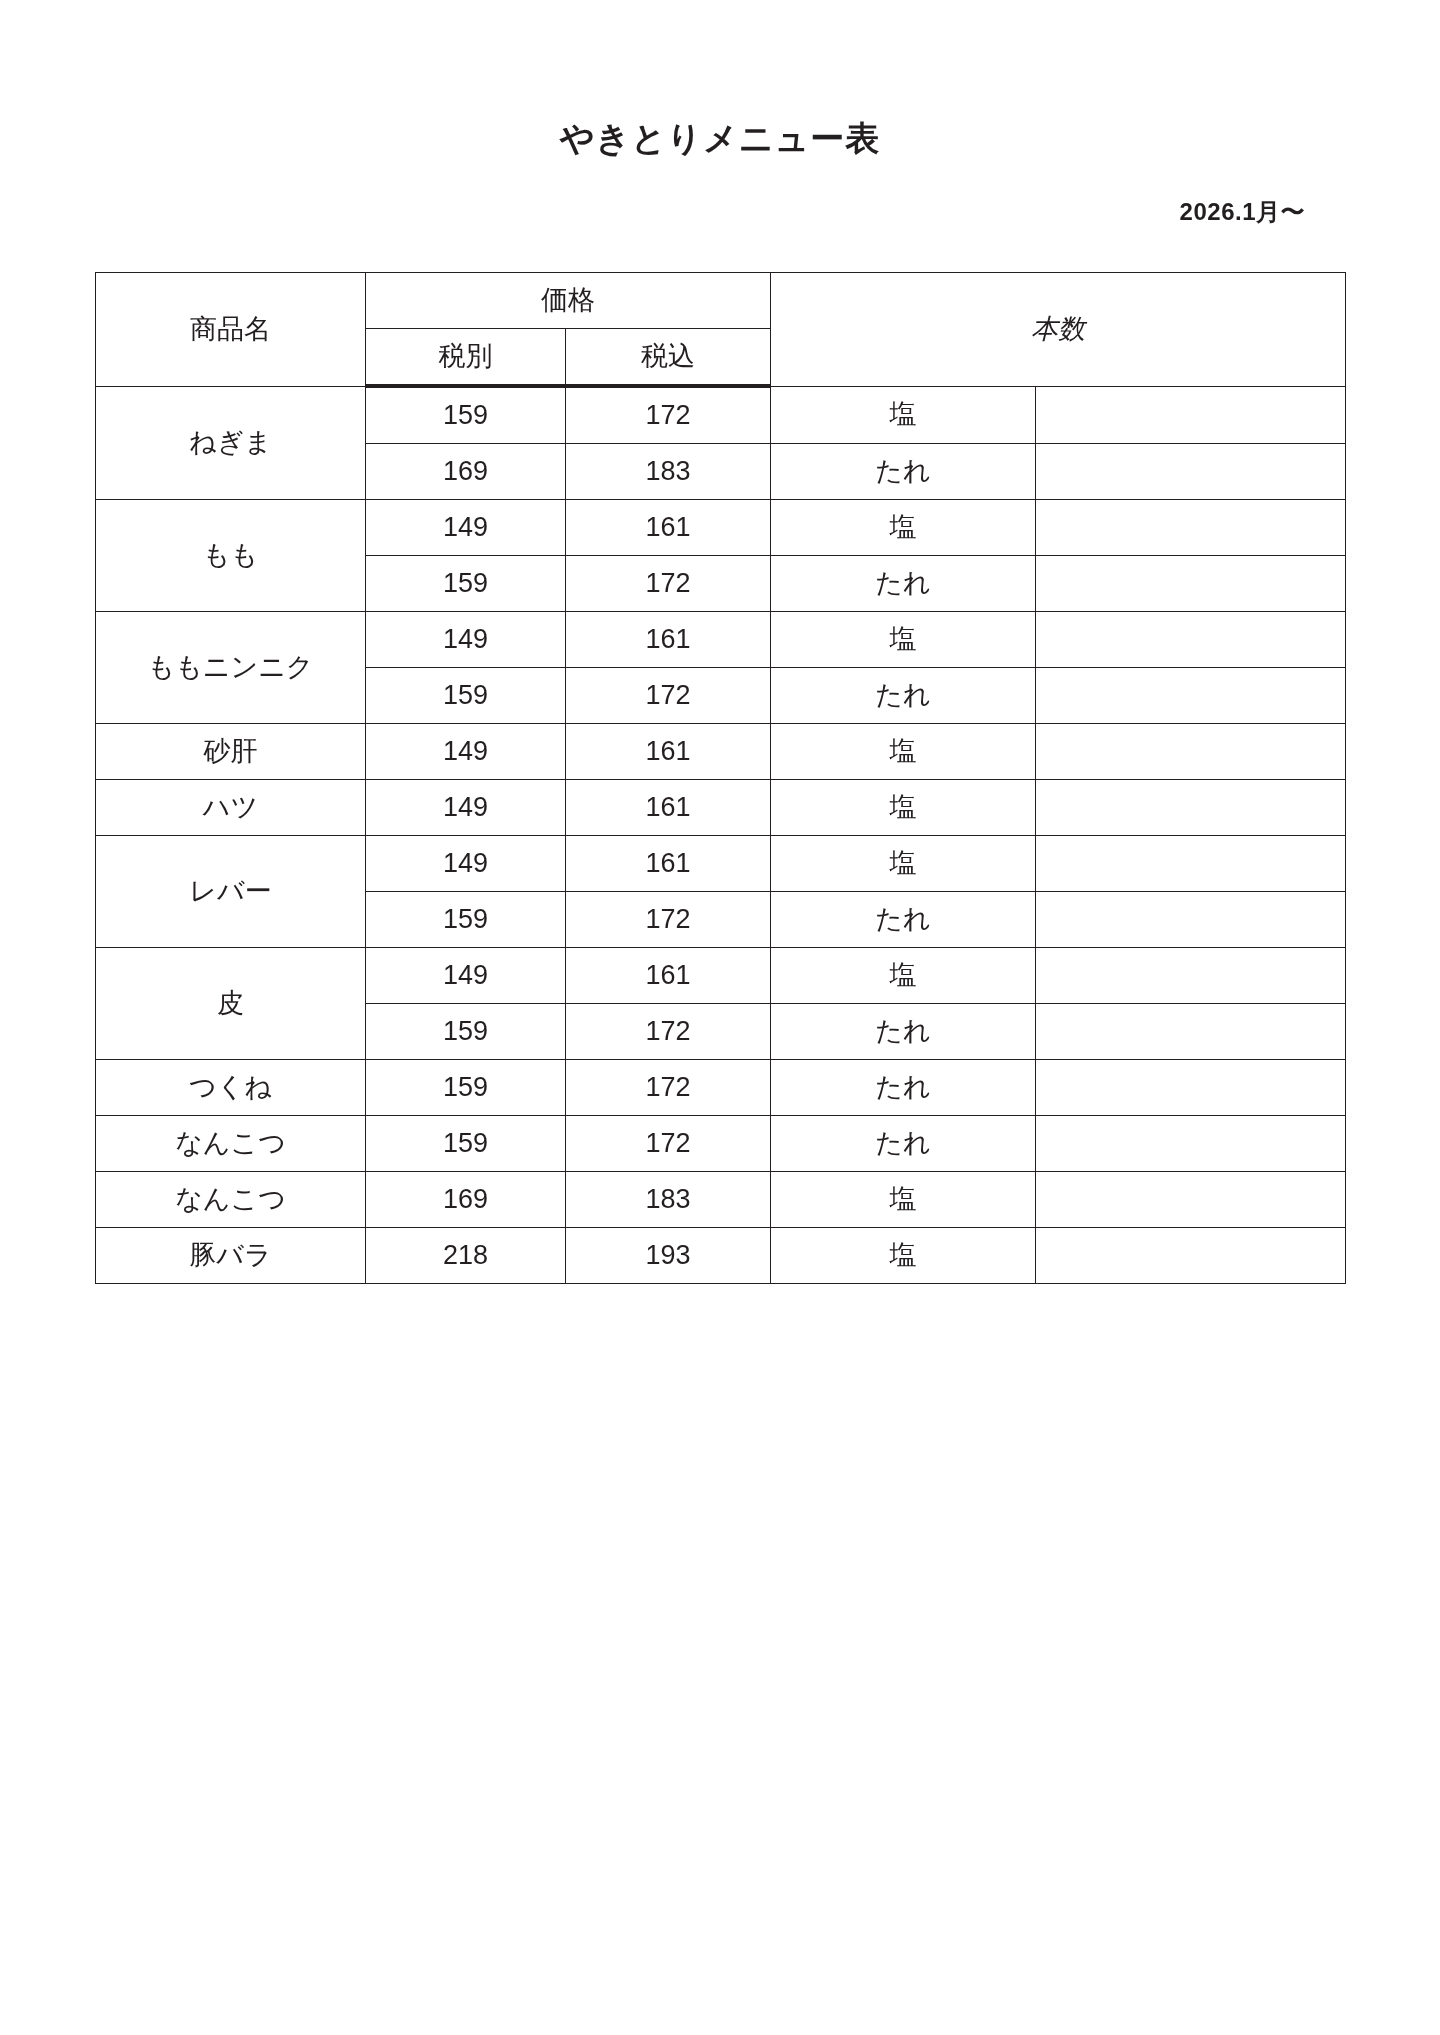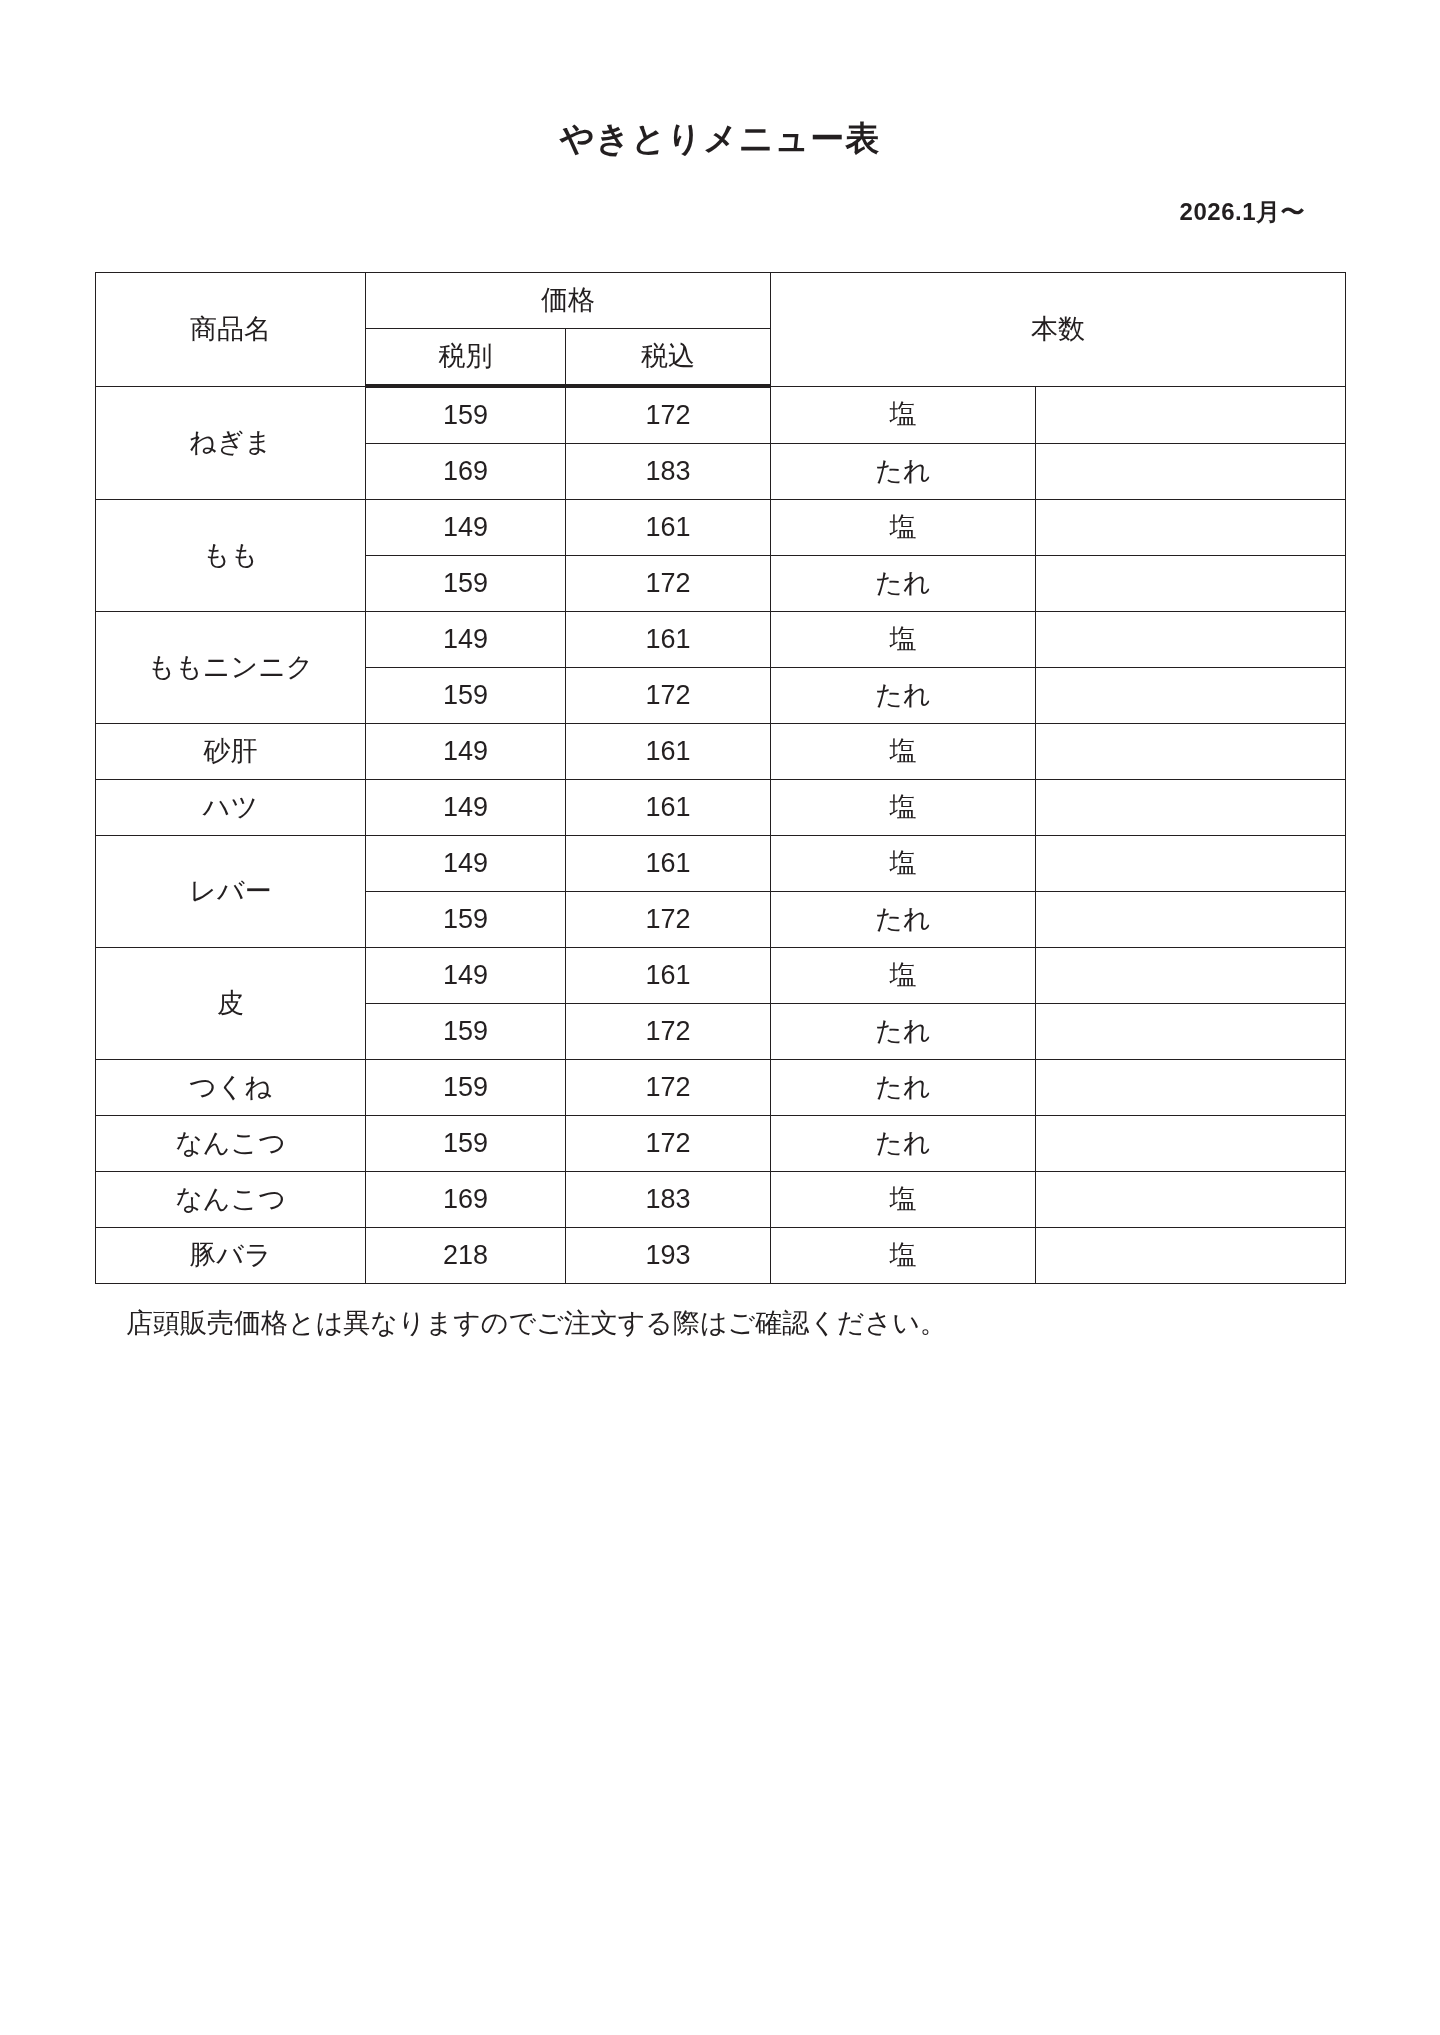--- a/index.html
+++ b/index.html
@@ -64,21 +64,21 @@
     padding: 0;
     height: 55px;
     line-height: 1.15;
   }
   table.menu th {
     font-weight: normal;
     margin-top: 16px;
   }
   .hdr-name { font-size: 28px; }
   .hdr-price { font-size: 28px; }
-  .hdr-qty { font-size: 28px; }
+  .hdr-qty { font-size: 28px; font-style: italic; }
   .sub-hdr { font-size: 26px; }
 
   
   table.menu thead tr:last-child th,
   table.menu thead tr:last-child td {
     border-bottom: 4px solid #231f20;
   }
 
   .name-cell { font-size: 28px; }
   .num-cell { font-size: 28px; }
@@ -229,16 +229,15 @@
           <td class="name-cell">豚バラ</td>
           <td class="num-cell">218</td>
           <td class="num-cell">193</td>
           <td class="taste-cell">塩</td>
           <td class="qty-cell"></td>
         </tr>
       </tbody>
   </table>
 
   <div class="notes">
-    <span class="line2">店頭販売価格とは異なりますのでご注文する際はご確認ください。</span>
   </div>
 
 </div>
 
 </body></html>

